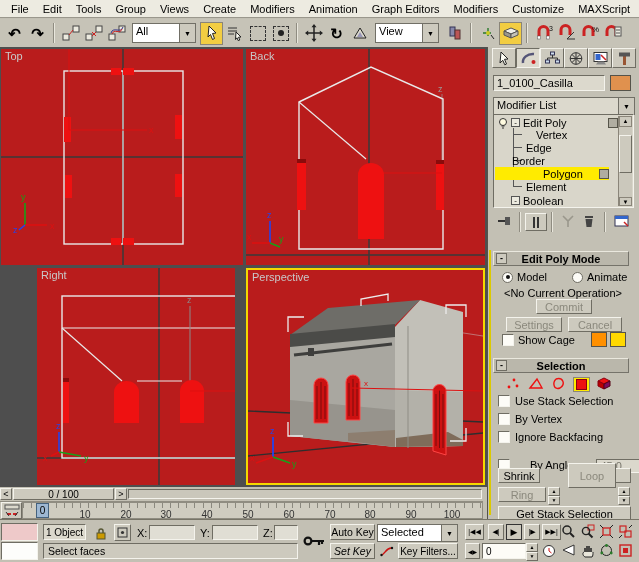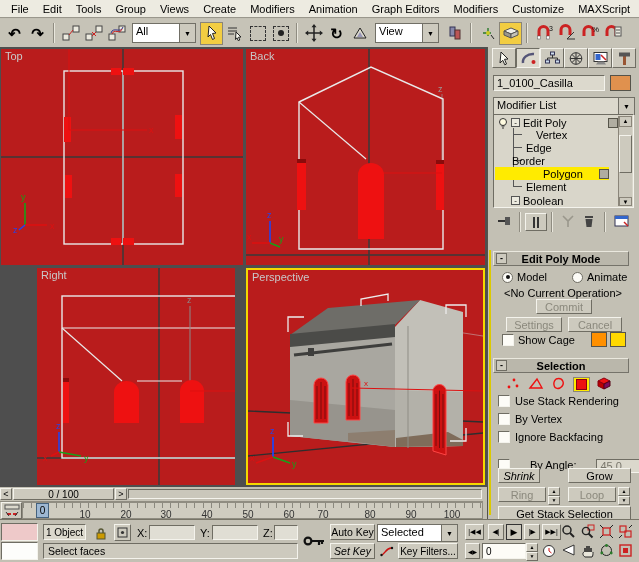--- a/index.html
+++ b/index.html
@@ -318,21 +318,21 @@
           <path d="M2 8l3 4M14 8l-3 4" stroke="#333"></path>
         </svg>
     </div>
     <div class="abs" style="left:22px;top:0;width:461px;height:17px;background:#cfccc0;border:1px solid #8f8c81;box-sizing:border-box;background-image:repeating-linear-gradient(to right,#8a887e 0,#8a887e 1px,transparent 1px,transparent 8.16px);background-size:100% 5px;background-repeat:no-repeat;">
       <span class="tick" style="left:49px;">10</span>
       <span class="tick" style="left:90px;">20</span>
       <span class="tick" style="left:130px;">30</span>
       <span class="tick" style="left:171px;">40</span>
       <span class="tick" style="left:212px;">50</span>
       <span class="tick" style="left:253px;">60</span>
-      <span class="tick" style="left:287px;">70</span>
+      <span class="tick" style="left:294px;">70</span>
       <span class="tick" style="left:334px;">80</span>
       <span class="tick" style="left:375px;">90</span>
       <span class="tick" style="left:416px;">100</span>
       <div class="abs" style="left:13px;top:0;width:13px;height:15px;background:#9db7d2;border:1px solid #44627e;box-sizing:border-box;text-align:center;font-size:10px;line-height:14px;">0</div>
     </div>
   </div>
 
   <div class="abs" style="left:0;top:519px;width:639px;height:43px;background:#c3c0b4;border-top:1px solid #777467;box-sizing:border-box;">
 
     <div class="abs sunk" style="left:1px;top:3px;width:37px;height:18px;background:#eec9c9;"></div>
@@ -608,49 +608,49 @@
           <span style="width:9px;height:9px;background:#e11;border:1px solid #801;display:block;"></span>
         </span>
       <span><svg width="18" height="15">
             <polygon points="3,5 9,2 15,5 9,8" fill="#e11" stroke="#801"></polygon>
             <polygon points="3,5 9,8 9,13 3,10" fill="#b00" stroke="#801"></polygon>
             <polygon points="15,5 9,8 9,13 15,10" fill="#7a0d5e" stroke="#501"></polygon>
           </svg></span>
     </div>
     <div class="abs" style="left:10px;top:348px;display:flex;align-items:center;gap:5px;">
       <span class="cb"></span>
-      <span class="lbl">Use Stack Rendering</span>
+      <span class="lbl">Use Stack Selection</span>
     </div>
     <div class="abs" style="left:10px;top:366px;display:flex;align-items:center;gap:5px;">
       <span class="cb"></span>
       <span class="lbl">By Vertex</span>
     </div>
     <div class="abs" style="left:10px;top:384px;display:flex;align-items:flex-end;gap:5px;">
       <span class="cb"></span>
       <span class="lbl">Ignore Backfacing</span>
     </div>
     <div class="abs" style="left:10px;top:412px;display:flex;gap:20px;">
       <span class="cb"></span>
       <span class="lbl">By Angle:</span>
       <span class="sunk" style="width:47px;height:14px;display:flex;align-items:center;padding-left:3px;color:#77756a;">
           <span>45,0</span>
         </span>
       <span class="spin" style="height:15px;">
         <span>▲</span>
         <span>▼</span>
       </span>
     </div>
-    <div class="abs btn3" style="left:10px;top:421px;width:42px;height:15px;font-style:italic;">Shrink</div>
+    <div class="abs btn3" style="left:10px;top:421px;width:42px;height:15px;">Shrink</div>
     <div class="abs btn3" style="left:80px;top:421px;width:63px;height:15px;">Grow</div>
     <div class="abs btn3 dis" style="left:10px;top:440px;width:48px;height:15px;">Ring</div>
     <span class="abs spin" style="left:60px;top:440px;height:15px;">
       <span>▲</span>
       <span>▼</span>
     </span>
-    <div class="abs btn3 dis" style="left:80px;top:440px;width:48px;height:15px;">Loop</div>
+    <div class="abs btn3 dis" style="left:80px;top:416px;width:48px;height:25px;">Loop</div>
     <span class="abs spin" style="left:130px;top:440px;height:15px;">
       <span>▲</span>
       <span>▼</span>
     </span>
     <div class="abs btn3" style="left:10px;top:459px;width:133px;height:15px;">Get Stack Selection</div>
 
   </div>
 
 </div>
 

